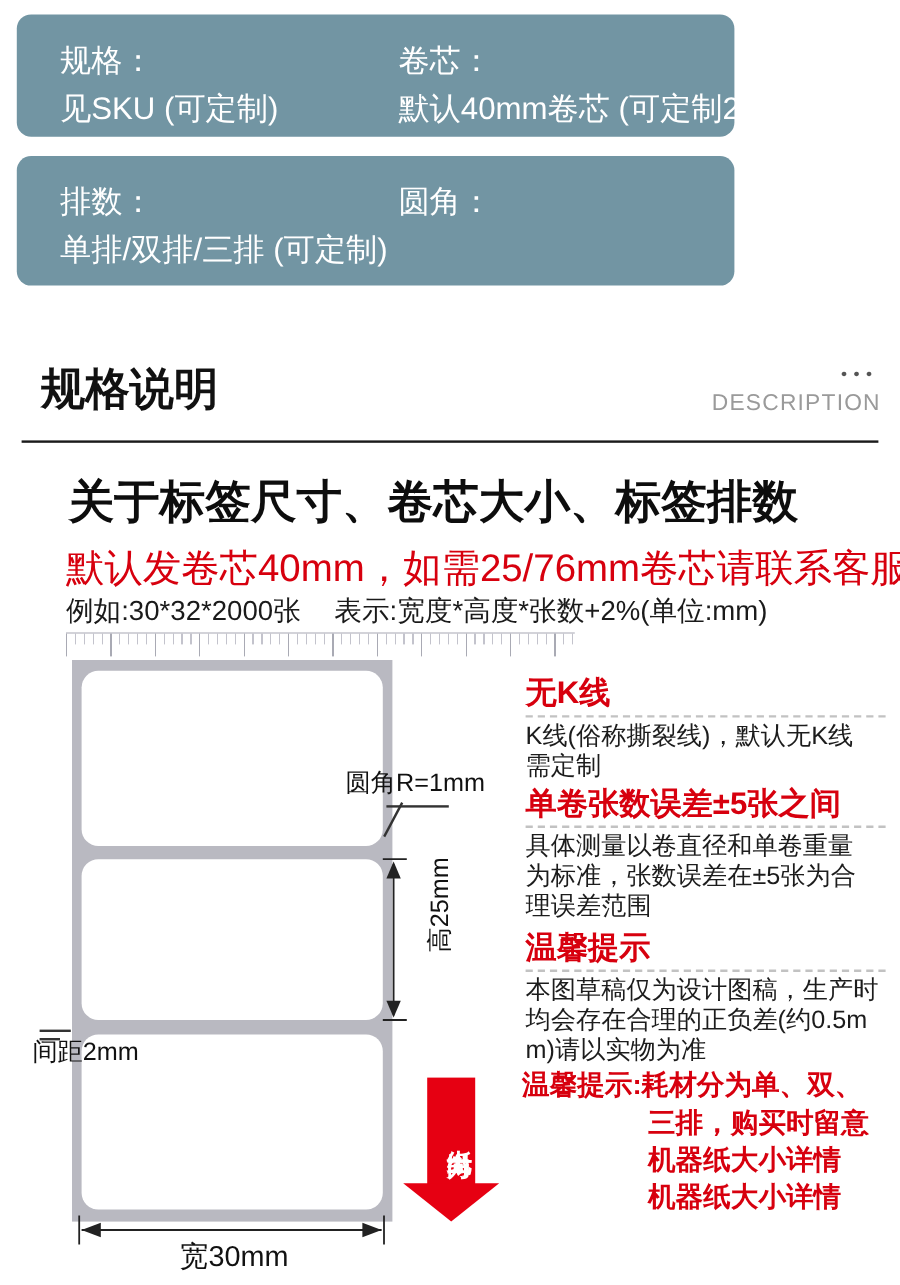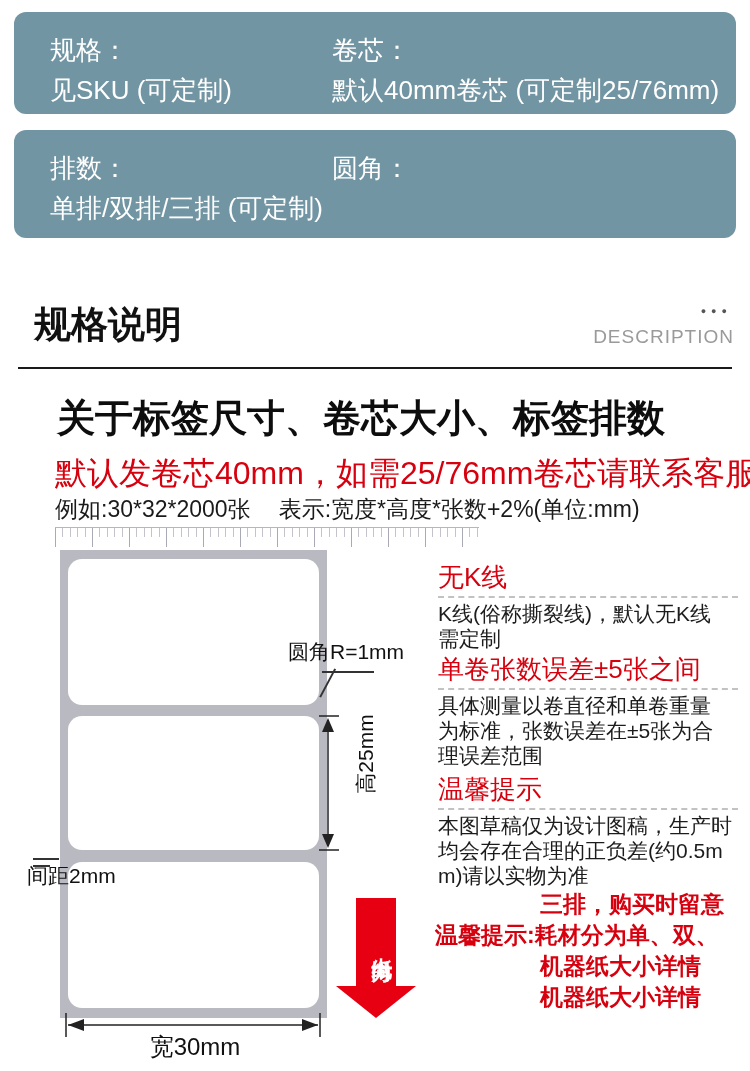--- a/index.html
+++ b/index.html
@@ -3,21 +3,21 @@
 <meta charset="utf-8">
 <style>
   * { margin:0; padding:0; box-sizing:border-box; }
   html,body { background:#fff; }
   .page {
     position:relative; width:750px; height:1071px; background:#ffffff;
     font-family:"Liberation Sans","DejaVu Sans",sans-serif; overflow:hidden;
   }
   
   .spec-box {
-    position:absolute; left:14px; width:722px; background:#7295a3;
+    position:absolute; left:14px; width:598px; background:#7295a3;
     border-radius:12px; color:#ffffff;
   }
   .spec-box .col { position:absolute; top:18px; }
   .spec-box .col .t, .spec-box .col .v {
     font-size:26px; line-height:40px; font-weight:500; white-space:nowrap;
   }
   
   .sec-title { position:absolute; left:22px; top:300px; font-size:37px; font-weight:bold; color:#111;margin-left:12px; }
   .dots { position:absolute; right:18px; top:306px; font-size:9px; letter-spacing:5px; color:#555; }
   .sec-sub { position:absolute; right:16px; top:326px; font-size:19px; color:#9a9a9a; letter-spacing:1px; }
@@ -63,21 +63,21 @@
   .arrow-head { position:absolute; left:0; top:88px; width:0; height:0;
                 border-left:40px solid transparent; border-right:40px solid transparent;
                 border-top:32px solid #e60012; }
   .arrow-text {
     position:absolute; left:20px; top:2px; width:40px; height:86px;
     color:#fff; font-size:21px; font-weight:bold;
     writing-mode:vertical-rl; text-align:center; letter-spacing:1px;
   }
   
   .rc { position:absolute; left:438px; width:302px; }
-  .rc-head { font-size:26px; font-weight:normal; color:#d7000e; white-space:nowrap; }
+  .rc-head { font-size:26px; font-weight:bold; color:#d7000e; white-space:nowrap; }
   .rc-dash { border:none; border-top:2px dashed #c2c2c2; margin:0; width:300px; }
   .rc-body { font-size:21px; color:#1c1c1c; line-height:25px; white-space:nowrap; }
   .tip-line { font-size:23px; font-weight:bold; color:#d7000e; line-height:31px; white-space:nowrap; }
   .tip-indent { padding-left:105px; }
   .abs { position:absolute; }
 </style>
 </head>
 <body>
 
 <div class="page">
@@ -168,19 +168,19 @@
 
   <div class="rc rc-head abs" style="top:772px;">温馨提示</div>
   <hr class="rc rc-dash abs" style="top:808px;">
   <div class="rc rc-body abs" style="top:813px;">
     <div>本图草稿仅为设计图稿，生产时</div>
     <div>均会存在合理的正负差(约0.5m</div>
     <div>m)请以实物为准</div>
   </div>
 
   <div class="abs" style="left:435px;top:889px;">
+    <div class="tip-line">温馨提示:耗材分为单、双、</div>
     <div class="tip-line tip-indent">三排，购买时留意</div>
-    <div class="tip-line">温馨提示:耗材分为单、双、</div>
     <div class="tip-line tip-indent">机器纸大小详情</div>
     <div class="tip-line tip-indent">机器纸大小详情</div>
   </div>
 
 </div>
 
 </body></html>

